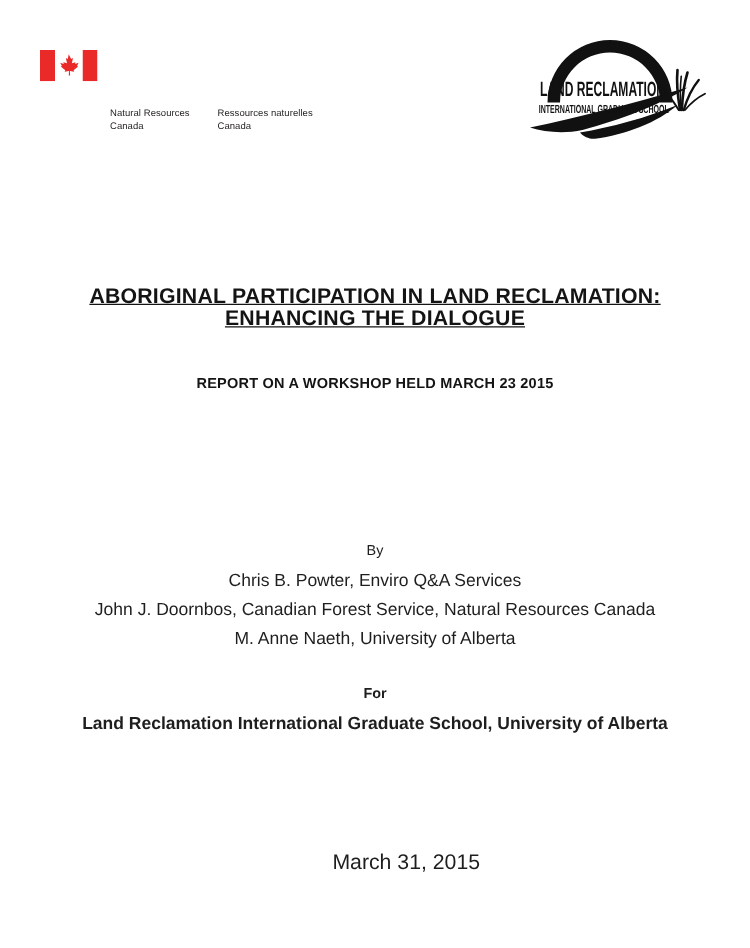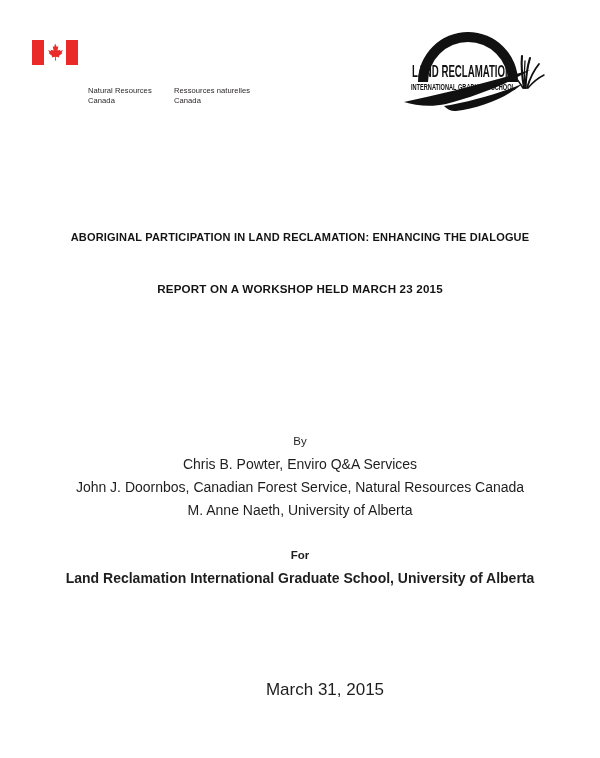--- a/index.html
+++ b/index.html
@@ -51,43 +51,44 @@
     letter-spacing: 0.05px;
     white-space: nowrap;
     margin-top: 48px;
   }
   .wordmark.en { width: 86px; }
   .wordmark.fr { width: 100px; }
 
   
   .lrigs-logo {
     position: absolute;
-    left: 398px;
+    left: 418px;
     top: 14px;
     width: 160px;
     height: 100px;
   }
   .lrigs-logo svg { display: block; }
 
   
   .title-block {
     position: absolute;
     left: 0;
     top: 228px;
     width: 600px;
     text-align: center;
   }
   .doc-title {
-    font-size: 11px;
+    font-size: 17px;
     font-weight: bold;
     letter-spacing: 0.18px;
     color: #141414;
     margin: 0;
     padding: 0 24px;
     line-height: 18px;
+    text-decoration: underline;
   }
   .doc-subtitle {
     font-size: 11.6px;
     font-weight: bold;
     letter-spacing: 0.18px;
     color: #141414;
     margin: 0;
     padding: 0 24px;
     line-height: 18px;
     margin-top: 34px;

